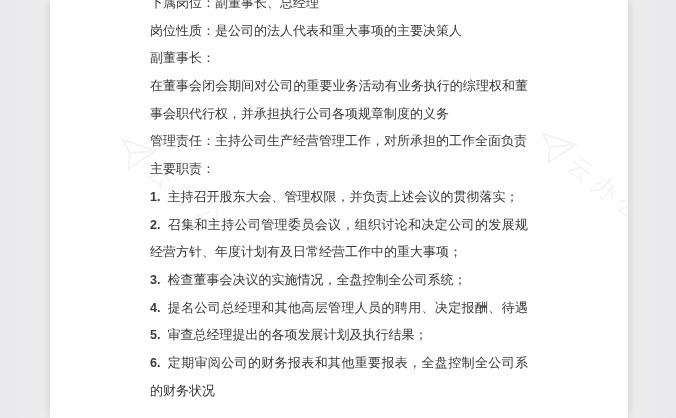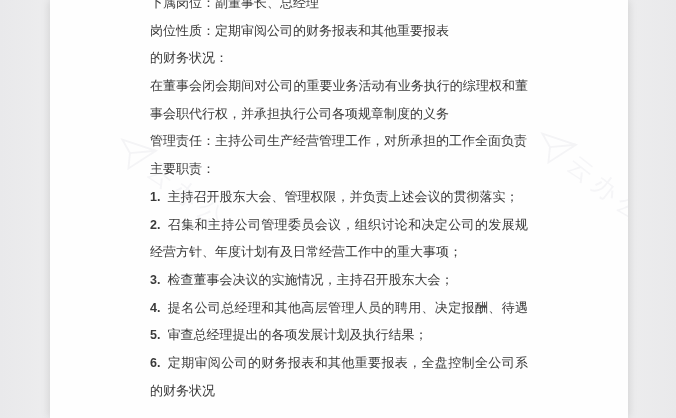--- a/index.html
+++ b/index.html
@@ -94,29 +94,29 @@
         </div>
         <div class="wm" style="left: 500px; top: 120px; transform: rotate(38deg);">
           <svg width="38" height="38" viewBox="0 0 32 32">
             <path d="M2 13 L30 3 L21 29 L14 18 Z M14 18 L30 3"></path>
           </svg>
           <span>云办公</span>
         </div>
       </div>
     <div class="doc-text">
         <div class="line"><span>下属岗位：副董事长、总经理</span></div>
-        <div class="line"><span>岗位性质：定期审阅公司的财务报表和其他重要报表</span></div>
-        <div class="line"><span>的财务状况：</span></div>
+        <div class="line"><span>岗位性质：是公司的法人代表和重大事项的主要决策人</span></div>
+        <div class="line"><span>副董事长：</span></div>
         <div class="line fill"><span>在董事会闭会期间对公司的重要业务活动有业务执行的综理权和董</span></div>
         <div class="line"><span>事会职代行权，并承担执行公司各项规章制度的义务</span></div>
         <div class="line"><span>管理责任：主持公司生产经营管理工作，对所承担的工作全面负责</span></div>
         <div class="line"><span>主要职责：</span></div>
         <div class="line"><span class="num">1.</span><span>主持召开股东大会、管理权限，并负责上述会议的贯彻落实；</span></div>
         <div class="line fill"><span class="num">2.</span><span>召集和主持公司管理委员会议，组织讨论和决定公司的发展规划、</span></div>
         <div class="line"><span>经营方针、年度计划有及日常经营工作中的重大事项；</span></div>
-        <div class="line"><span class="num">3.</span><span>检查董事会决议的实施情况，主持召开股东大会；</span></div>
+        <div class="line"><span class="num">3.</span><span>检查董事会决议的实施情况，全盘控制全公司系统；</span></div>
         <div class="line fill"><span class="num">4.</span><span>提名公司总经理和其他高层管理人员的聘用、决定报酬、待遇以</span></div>
         <div class="line"><span class="num">5.</span><span>审查总经理提出的各项发展计划及执行结果；</span></div>
         <div class="line fill"><span class="num">6.</span><span>定期审阅公司的财务报表和其他重要报表，全盘控制全公司系统</span></div>
         <div class="line"><span>的财务状况</span></div>
       </div>
   </div>
 </div>
 
 </body></html>

